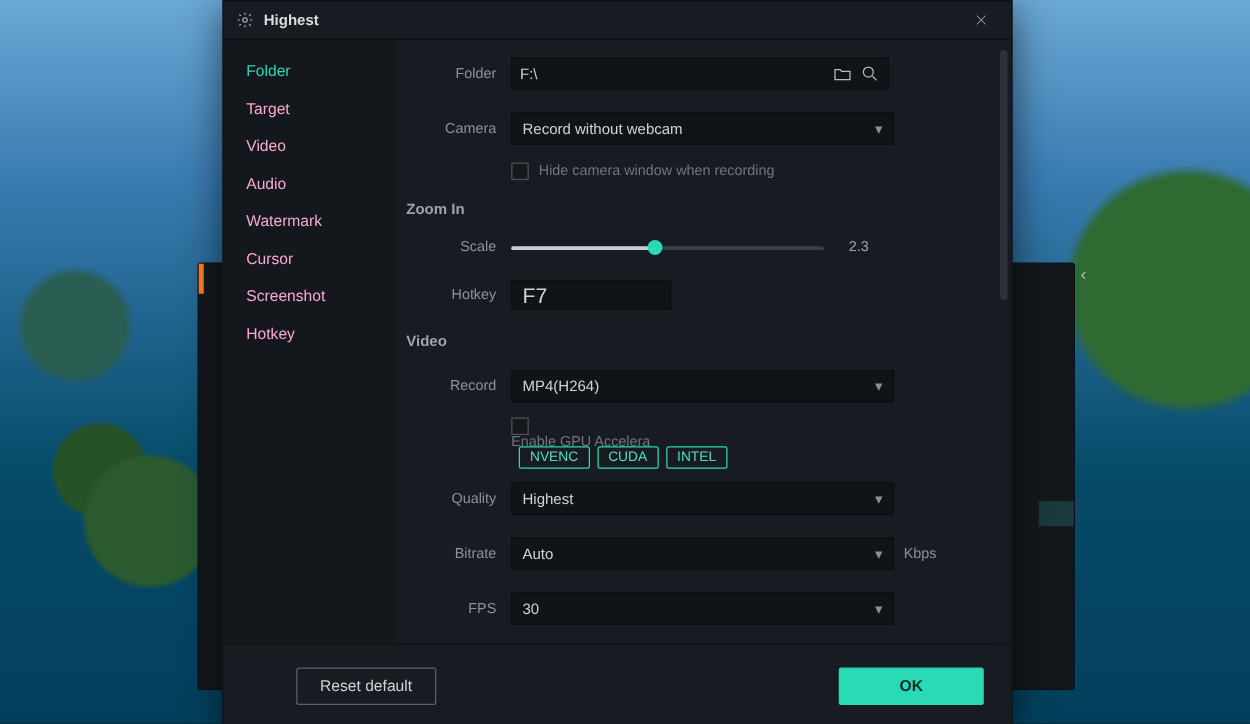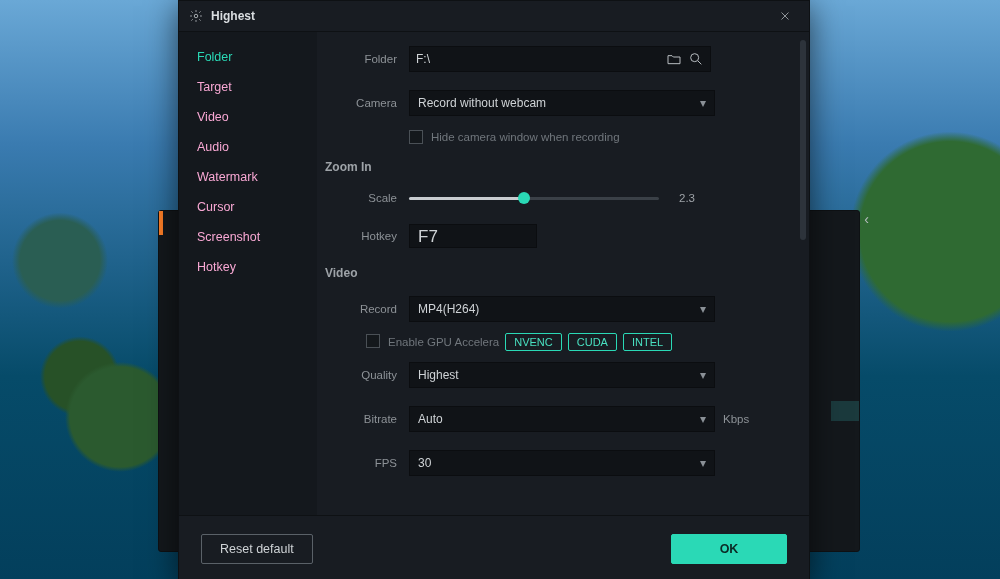--- a/index.html
+++ b/index.html
@@ -45,26 +45,26 @@
   .select .val{flex:1;}
   .select .caret{color:#8a9096;}
   .chk{width:12px;height:12px;border:1px solid #4a5056;margin-right:8px;background:#14181c;flex:none;}
   .sublabel{font-size:11.5px;color:#70767c;display:flex;align-items:center;margin-left:82px;margin-top:-4px;margin-bottom:16px;}
   .slider{flex:1;max-width:250px;height:16px;display:flex;align-items:center;position:relative;}
   .track{height:3px;flex:1;background:#3a4047;position:relative;border-radius:2px;}
   .track .fill{position:absolute;left:0;top:0;bottom:0;background:#c8ccd0;border-radius:2px;}
   .knob{width:12px;height:12px;border-radius:50%;background:#2ad9b6;position:absolute;top:50%;transform:translate(-50%,-50%);}
   .slider-val{margin-left:20px;font-size:11.5px;color:#9ea3a8;}
   .small-input{width:110px;height:22px;background:#101317;border:1px solid #0b0d10;padding:0 8px;font-size:17px;color:#cfd3d6;display:flex;align-items:flex-end;}
-  .gpu-row{display:flex;align-items:flex-end;margin-left:39px;margin-top:-6px;margin-bottom:14px;font-size:11.5px;color:#70767c;}
+  .gpu-row{display:flex;align-items:flex-start;margin-left:82px;margin-top:-6px;margin-bottom:14px;font-size:11.5px;color:#70767c;flex-direction:column;}
   .gpu-btn{border:1px solid #2ad9b6;color:#49e0c1;font-size:11px;padding:2px 8px;margin-left:6px;border-radius:2px;}
   .unit{font-size:11.5px;color:#8d9297;margin-left:8px;}
   .footer{height:65px;border-top:1px solid #0e1114;background:#181c22;display:flex;align-items:center;padding:0 22px;}
   .btn{height:28px;padding:0 18px;font-size:12.5px;border-radius:2px;display:flex;align-items:center;justify-content:center;cursor:pointer;}
-  .btn-outline{border:1px solid #5a6168;color:#cfd3d6;background:transparent;}
+  .btn-outline{border:1px solid #5a6168;color:#cfd3d6;background:transparent;margin-left:36px;}
   .btn-primary{background:#2ad9b6;color:#0b2b26;border:1px solid #2ad9b6;min-width:78px;font-weight:600;}
   .footer .spacer{flex:1;}
   svg{stroke:#b7bcc0;fill:none;stroke-width:1.5;}
 </style>
 </head>
 <body>
 
 <div class="desktop"></div>
 
 <div class="underwin">

